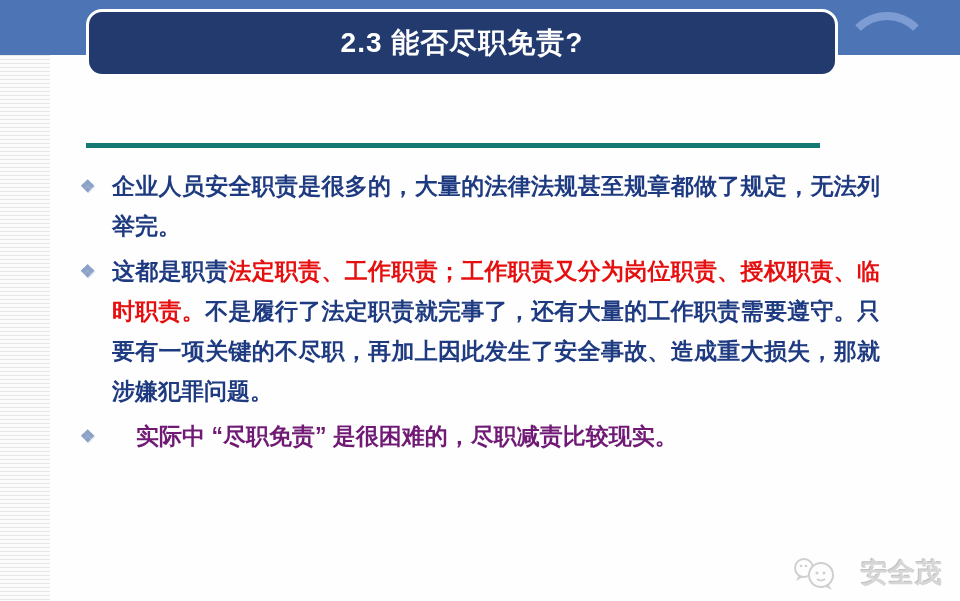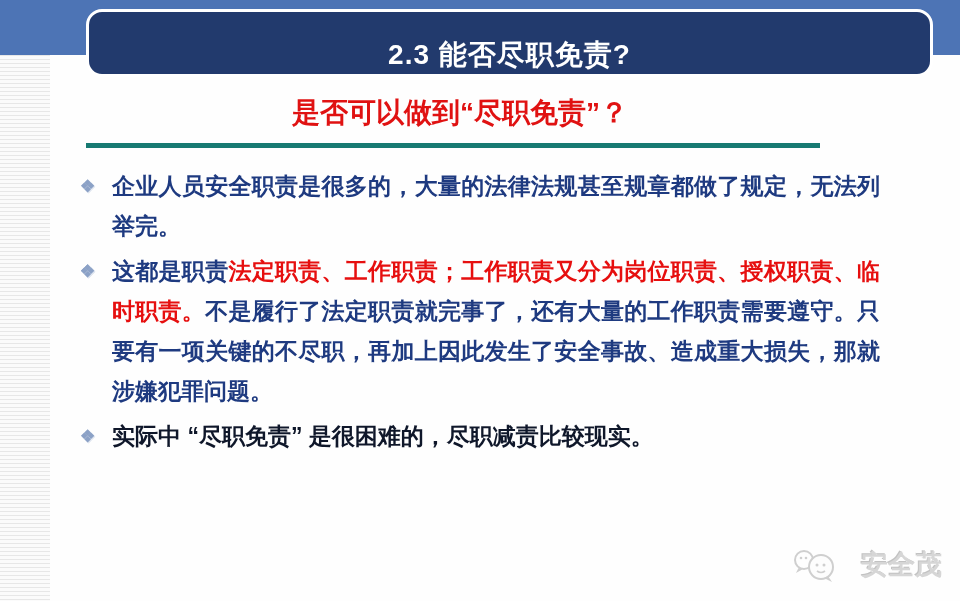--- a/index.html
+++ b/index.html
@@ -41,27 +41,27 @@
     top: 12px; right: 28px;
     width: 74px; height: 74px;
     border: 8px solid transparent;
     border-top-color: var(--arc_blue, #7e9cd4);
     border-radius: 50%;
   }
   
   .title-box {
     position: absolute;
     left: 86px; top: 9px;
-    width: 847px; height: 68px;
+    width: 752px; height: 68px;
     background: var(--title_box_navy, #223a6d);
     border: 3px solid #ffffff;
     border-radius: 16px;
     box-sizing: border-box;
     display: flex;
-    align-items: flex-end;
+    align-items: center;
     justify-content: center;
   }
   .title-box .title-text {
     color: #ffffff;
     font-size: 28px;
     font-weight: 700;
     letter-spacing: 1px;
   }
   
   .subtitle {
@@ -104,21 +104,21 @@
     left: 0; top: 1px;
     width: 24px;
     font-size: 17px;
     line-height: 40px;
     color: var(--bullet_marker_blue, #8ba1c6);
     text-shadow: 1px 1px 0 #dfe5ef;
   }
   
   .watermark {
     position: absolute;
-    right: 18px; bottom: 16px;
+    right: 18px; bottom: 8px;
     display: flex;
     align-items: center;
     gap: 21px;
     justify-content: space-between;
   }
   .watermark .wm-text {
     color: var(--watermark_gray, #d6d6d6);
     font-size: 27px;
     font-weight: 700;
     text-shadow: 1px 1px 0 #ffffff, -1px -1px 0 #c2c2c2;
@@ -132,30 +132,29 @@
   <div class="left-stripes"></div>
 
   <div class="top-band">
     <div class="arc"></div>
   </div>
 
   <div class="title-box">
     <span class="title-text">2.3  能否尽职免责?</span>
   </div>
 
-  <div class="subtitle">是否可以做到“尽职免责”？</div>
 
   <div class="divider"></div>
 
   <div class="content">
     <ul class="bullets">
         <li><span class="bullet-marker">❖</span><span style="color: rgb(30, 58, 128);">企业人员安全职责是很多的，大量的法律法规甚至规章都做了规定，无法列举完。</span></li>
         <li><span class="bullet-marker">❖</span></li>
         <li><span class="bullet-marker">❖</span><span style="color: rgb(30, 58, 128);">这都是职责</span><span style="color: rgb(230, 15, 15);">法定职责、工作职责；工作职责又分为岗位职责、授权职责、临时职责。</span><span style="color: rgb(30, 58, 128);">不是履行了法定职责就完事了，还有大量的工作职责需要遵守。只要有一项关键的不尽职，再加上因此发生了安全事故、造成重大损失，那就涉嫌犯罪问题。</span></li>
-        <li><span class="bullet-marker">❖</span><span style="color: #0f172a;">实际中 “尽职免责” 是很困难的，尽职减责比较现实。</span></li>
+        <li><span class="bullet-marker">❖</span><span style="color: #701a75; margin-left: 24px;">实际中 “尽职免责” 是很困难的，尽职减责比较现实。</span></li>
       </ul>
   </div>
 
   <div class="watermark">
     <svg width="48" height="40" viewBox="0 0 48 40">
       <g fill="none" stroke="#cfcfcf" stroke-width="2">
         <circle cx="12" cy="15" r="9"></circle>
         <path d="M7 22 L4 28 L11 24" fill="#cfcfcf" stroke="none"></path>
         <circle cx="29" cy="22" r="12" fill="#fdfdfd"></circle>
         <path d="M36 31 L40 37 L32 33" fill="#cfcfcf" stroke="none"></path>

